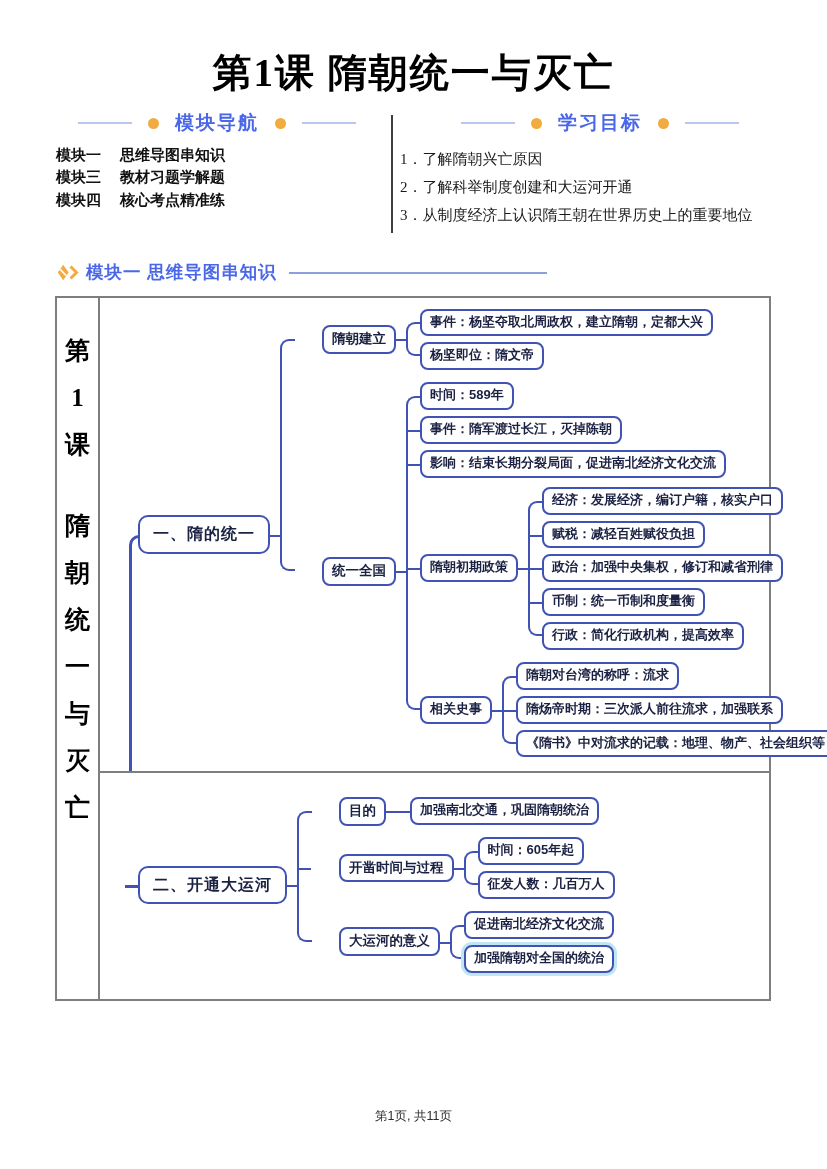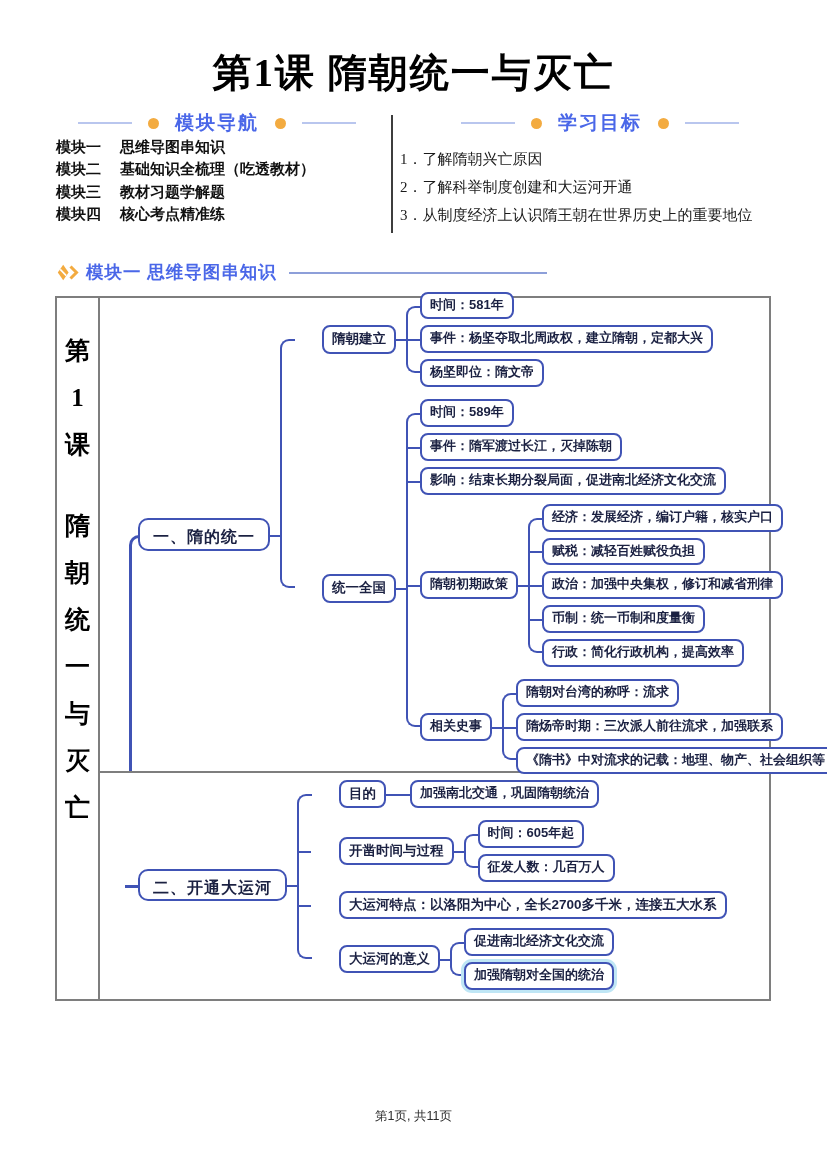--- a/index.html
+++ b/index.html
@@ -14,21 +14,21 @@
     color:#000; letter-spacing:2px;
   }
   
   .hdr-col { position:absolute; top:110px; }
   .nav-col { left:48px; width:338px; }
   .goals-col { left:400px; width:400px; }
   .hdr-title-row { display:flex; align-items:center; justify-content:center; gap:16px; height:26px; }
   .hline { height:2px; width:54px; background:#b9c6ee; }
   .dot { width:11px; height:11px; border-radius:50%; background:#f3ab40; }
   .hdr-title { font-size:19px; font-weight:bold; color:#4a67e8; letter-spacing:2px; }
-  .nav-list { }
+  .nav-list { margin-top:8px; }
   .nav-row { display:flex; height:22.5px; align-items:center; font-weight:bold; font-size:15px; color:#111; }
   .nav-label { width:64px; flex:none; margin-left:8px; }
   .goals-list { margin-top:9px; font-family:"Liberation Serif", serif; font-size:15px; color:#1a1a1a; }
   .goal-row { height:28px; line-height:28px; }
   .col-divider { position:absolute; left:391px; top:115px; height:118px; width:1.5px; background:#3d3d3d; }
   
   .section-head { position:absolute; top:260px; left:57px; display:flex; align-items:center; }
   .section-icon { margin-right:7px; display:flex; align-items:center; }
   .section-title { font-size:17.5px; font-weight:bold; color:#4a67e8; letter-spacing:1px; }
   .section-rule { height:1.5px; background:#8d9fd9; width:258px; margin-left:12px; margin-top:2px; }
@@ -55,21 +55,21 @@
     border-left:3px solid #4053b5; border-top:3px solid #4053b5; border-top-left-radius:10px;
   }
   .stub2 { position:absolute; left:25px; top:50%; width:15px; border-top:3px solid #4053b5; }
   
   .branch { display:flex; align-items:center; }
   .node {
     border:2px solid #4053b5; border-radius:8px; background:#fff;
     padding:2px 8px 3px; font-weight:bold; font-size:13px; color:#1b2142;
     white-space:nowrap; line-height:1.45; position:relative; z-index:1;
   }
-  .node.lvl1 { font-size:16px; padding:5px 13px 0; border-width:2.5px; border-radius:10px; letter-spacing:1px; }
+  .node.lvl1 { font-size:16px; padding:5px 13px 6px; border-width:2.5px; border-radius:10px; letter-spacing:1px; }
   .node.lvl2 { font-size:13.5px;margin-left:28px; }
   .node.hl { box-shadow:0 0 0 3px #bfe6f5; }
   .kids { display:flex; flex-direction:column; justify-content:center; position:relative; margin-left:10px; }
   .kids::before { content:""; position:absolute; left:-10px; top:50%; width:10px; border-top:2px solid #4053b5; }
   .kid { position:relative; padding:3px 0 3px 14px; display:flex; align-items:center; }
   .kid::before { content:""; position:absolute; left:0; top:0; bottom:0; border-left:2px solid #4053b5; }
   .kid::after { content:""; position:absolute; left:0; top:50%; width:14px; border-top:2px solid #4053b5; }
   .kid:first-child::before { top:50%; bottom:0; width:13px; border-top:2px solid #4053b5; border-top-left-radius:9px; }
   .kid:first-child::after { display:none; }
   .kid:last-child::before { top:0; bottom:50%; width:13px; border-left:2px solid #4053b5; border-bottom:2px solid #4053b5; border-bottom-left-radius:9px; border-top:none; }
@@ -89,24 +89,20 @@
     <span class="hline"></span>
     <span class="dot"></span>
     <span class="hdr-title">模块导航</span>
     <span class="dot"></span>
     <span class="hline"></span>
   </div>
   <div class="nav-list">
     <div class="nav-row">
       <span class="nav-label">模块一</span>
       <span>思维导图串知识</span>
-    </div>
-    <div class="nav-row">
-      <span class="nav-label">模块二</span>
-      <span>基础知识全梳理（吃透教材）</span>
     </div>
     <div class="nav-row">
       <span class="nav-label">模块三</span>
       <span>教材习题学解题</span>
     </div>
     <div class="nav-row">
       <span class="nav-label">模块四</span>
       <span>核心考点精准练</span>
     </div>
   </div>
@@ -159,25 +155,20 @@
       <div class="trunk"></div>
     <div class="branch">
           <div class="node lvl1">一、隋的统一</div>
           <div class="kids">
             <div class="kid">
               <div class="branch">
                 <div class="node lvl2">隋朝建立</div>
                 <div class="kids">
                   <div class="kid">
                     <div class="branch">
-                      <div class="node lvl3">时间：581年</div>
-                    </div>
-                  </div>
-                  <div class="kid">
-                    <div class="branch">
                       <div class="node lvl3">事件：杨坚夺取北周政权，建立隋朝，定都大兴</div>
                     </div>
                   </div>
                   <div class="kid">
                     <div class="branch">
                       <div class="node lvl3">杨坚即位：隋文帝</div>
                     </div>
                   </div>
                 </div>
               </div>
@@ -290,25 +281,20 @@
                   <div class="kid">
                     <div class="branch">
                       <div class="node lvl3">征发人数：几百万人</div>
                     </div>
                   </div>
                 </div>
               </div>
             </div>
             <div class="kid">
               <div class="branch">
-                <div class="node lvl2">大运河特点：以洛阳为中心，全长2700多千米，连接五大水系</div>
-              </div>
-            </div>
-            <div class="kid">
-              <div class="branch">
                 <div class="node lvl2">大运河的意义</div>
                 <div class="kids">
                   <div class="kid">
                     <div class="branch">
                       <div class="node lvl3">促进南北经济文化交流</div>
                     </div>
                   </div>
                   <div class="kid">
                     <div class="branch">
                       <div class="node lvl3 hl">加强隋朝对全国的统治</div>

